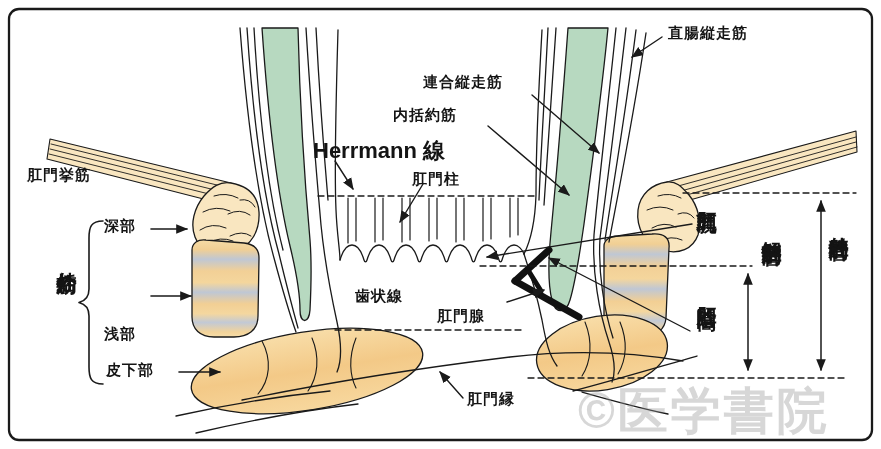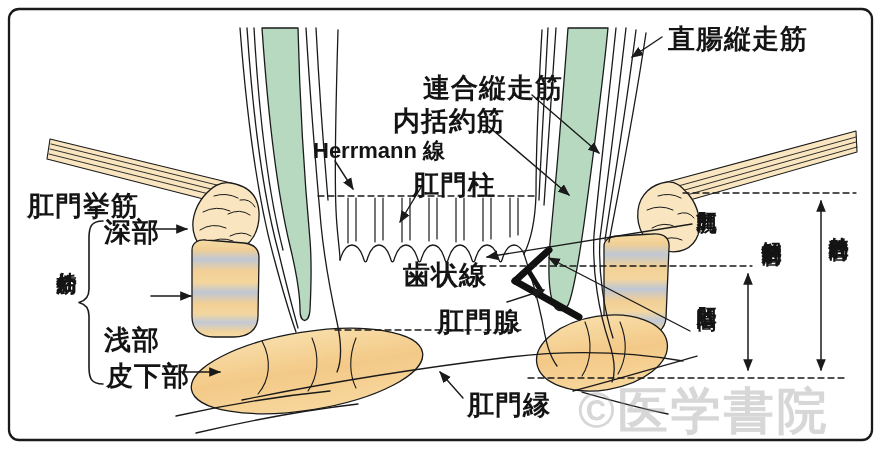--- a/index.html
+++ b/index.html
@@ -1,19 +1,19 @@
 <!DOCTYPE html>
 <html><head>
 <meta charset="utf-8">
 <style>
   html,body{margin:0;padding:0;background:#fff;}
   .fig{position:relative;width:881px;height:449px;background:#ffffff;
        font-family:"Liberation Sans","DejaVu Sans",sans-serif;overflow:hidden;}
   .fig svg{position:absolute;left:0;top:0;}
-  .lbl{position:absolute;color:#141414;font-size:27px;font-weight:600;
+  .lbl{position:absolute;color:#141414;font-size:15px;font-weight:600;
        letter-spacing:1px;white-space:nowrap;line-height:1.05;z-index:3;}
   .vlbl{writing-mode:vertical-rl;text-orientation:upright;letter-spacing:1px;
         white-space:normal;}
   .latin{font-size:22px;font-weight:700;letter-spacing:0;}
   .wm{position:absolute;left:578px;top:384px;font-size:50px;font-weight:700;
       letter-spacing:3px;color:rgba(150,150,150,0.38);z-index:4;line-height:1.1;}
 </style>
 </head>
 <body>
 
@@ -155,26 +155,26 @@
   </g>
 </svg>
 
 <div class="wm">©医学書院</div>
 
 <div class="lbl" style="left:668px;top:25px;">直腸縦走筋</div>
 <div class="lbl" style="left:423px;top:74px;">連合縦走筋</div>
 <div class="lbl" style="left:393px;top:107px;">内括約筋</div>
 <div class="lbl latin" style="left:313px;top:139px;">Herrmann 線</div>
 <div class="lbl" style="left:412px;top:171px;">肛門柱</div>
-<div class="lbl" style="left:27px;top:192px;text-align:center;">肛門挙筋</div>
+<div class="lbl" style="left:27px;top:167px;text-align:center;">肛門挙筋</div>
 <div class="lbl" style="left:104px;top:218px;">深部</div>
 <div class="lbl" style="left:104px;top:286px;margin-top:40px;">浅部</div>
 <div class="lbl" style="left:106px;top:362px;">皮下部</div>
 <div class="lbl vlbl" style="left:56px;top:256px;font-size:20px;">外括約筋</div>
-<div class="lbl" style="left:355px;top:261px;margin-left:48px;">歯状線</div>
+<div class="lbl" style="left:355px;top:288px;">歯状線</div>
 <div class="lbl" style="left:437px;top:308px;">肛門腺</div>
 <div class="lbl" style="left:467px;top:391px;">肛門縁</div>
 <div class="lbl vlbl" style="left:696px;top:196px;font-size:20px;">肛門乳頭</div>
 <div class="lbl vlbl" style="left:696px;top:291px;font-size:20px;">肛門陰窩</div>
 <div class="lbl vlbl" style="left:761px;top:225px;font-size:20px;">解剖学的肛門管</div>
 <div class="lbl vlbl" style="left:828px;top:221px;font-size:20px;">外科的肛門管</div>
 
 </div>
 
 </body></html>

